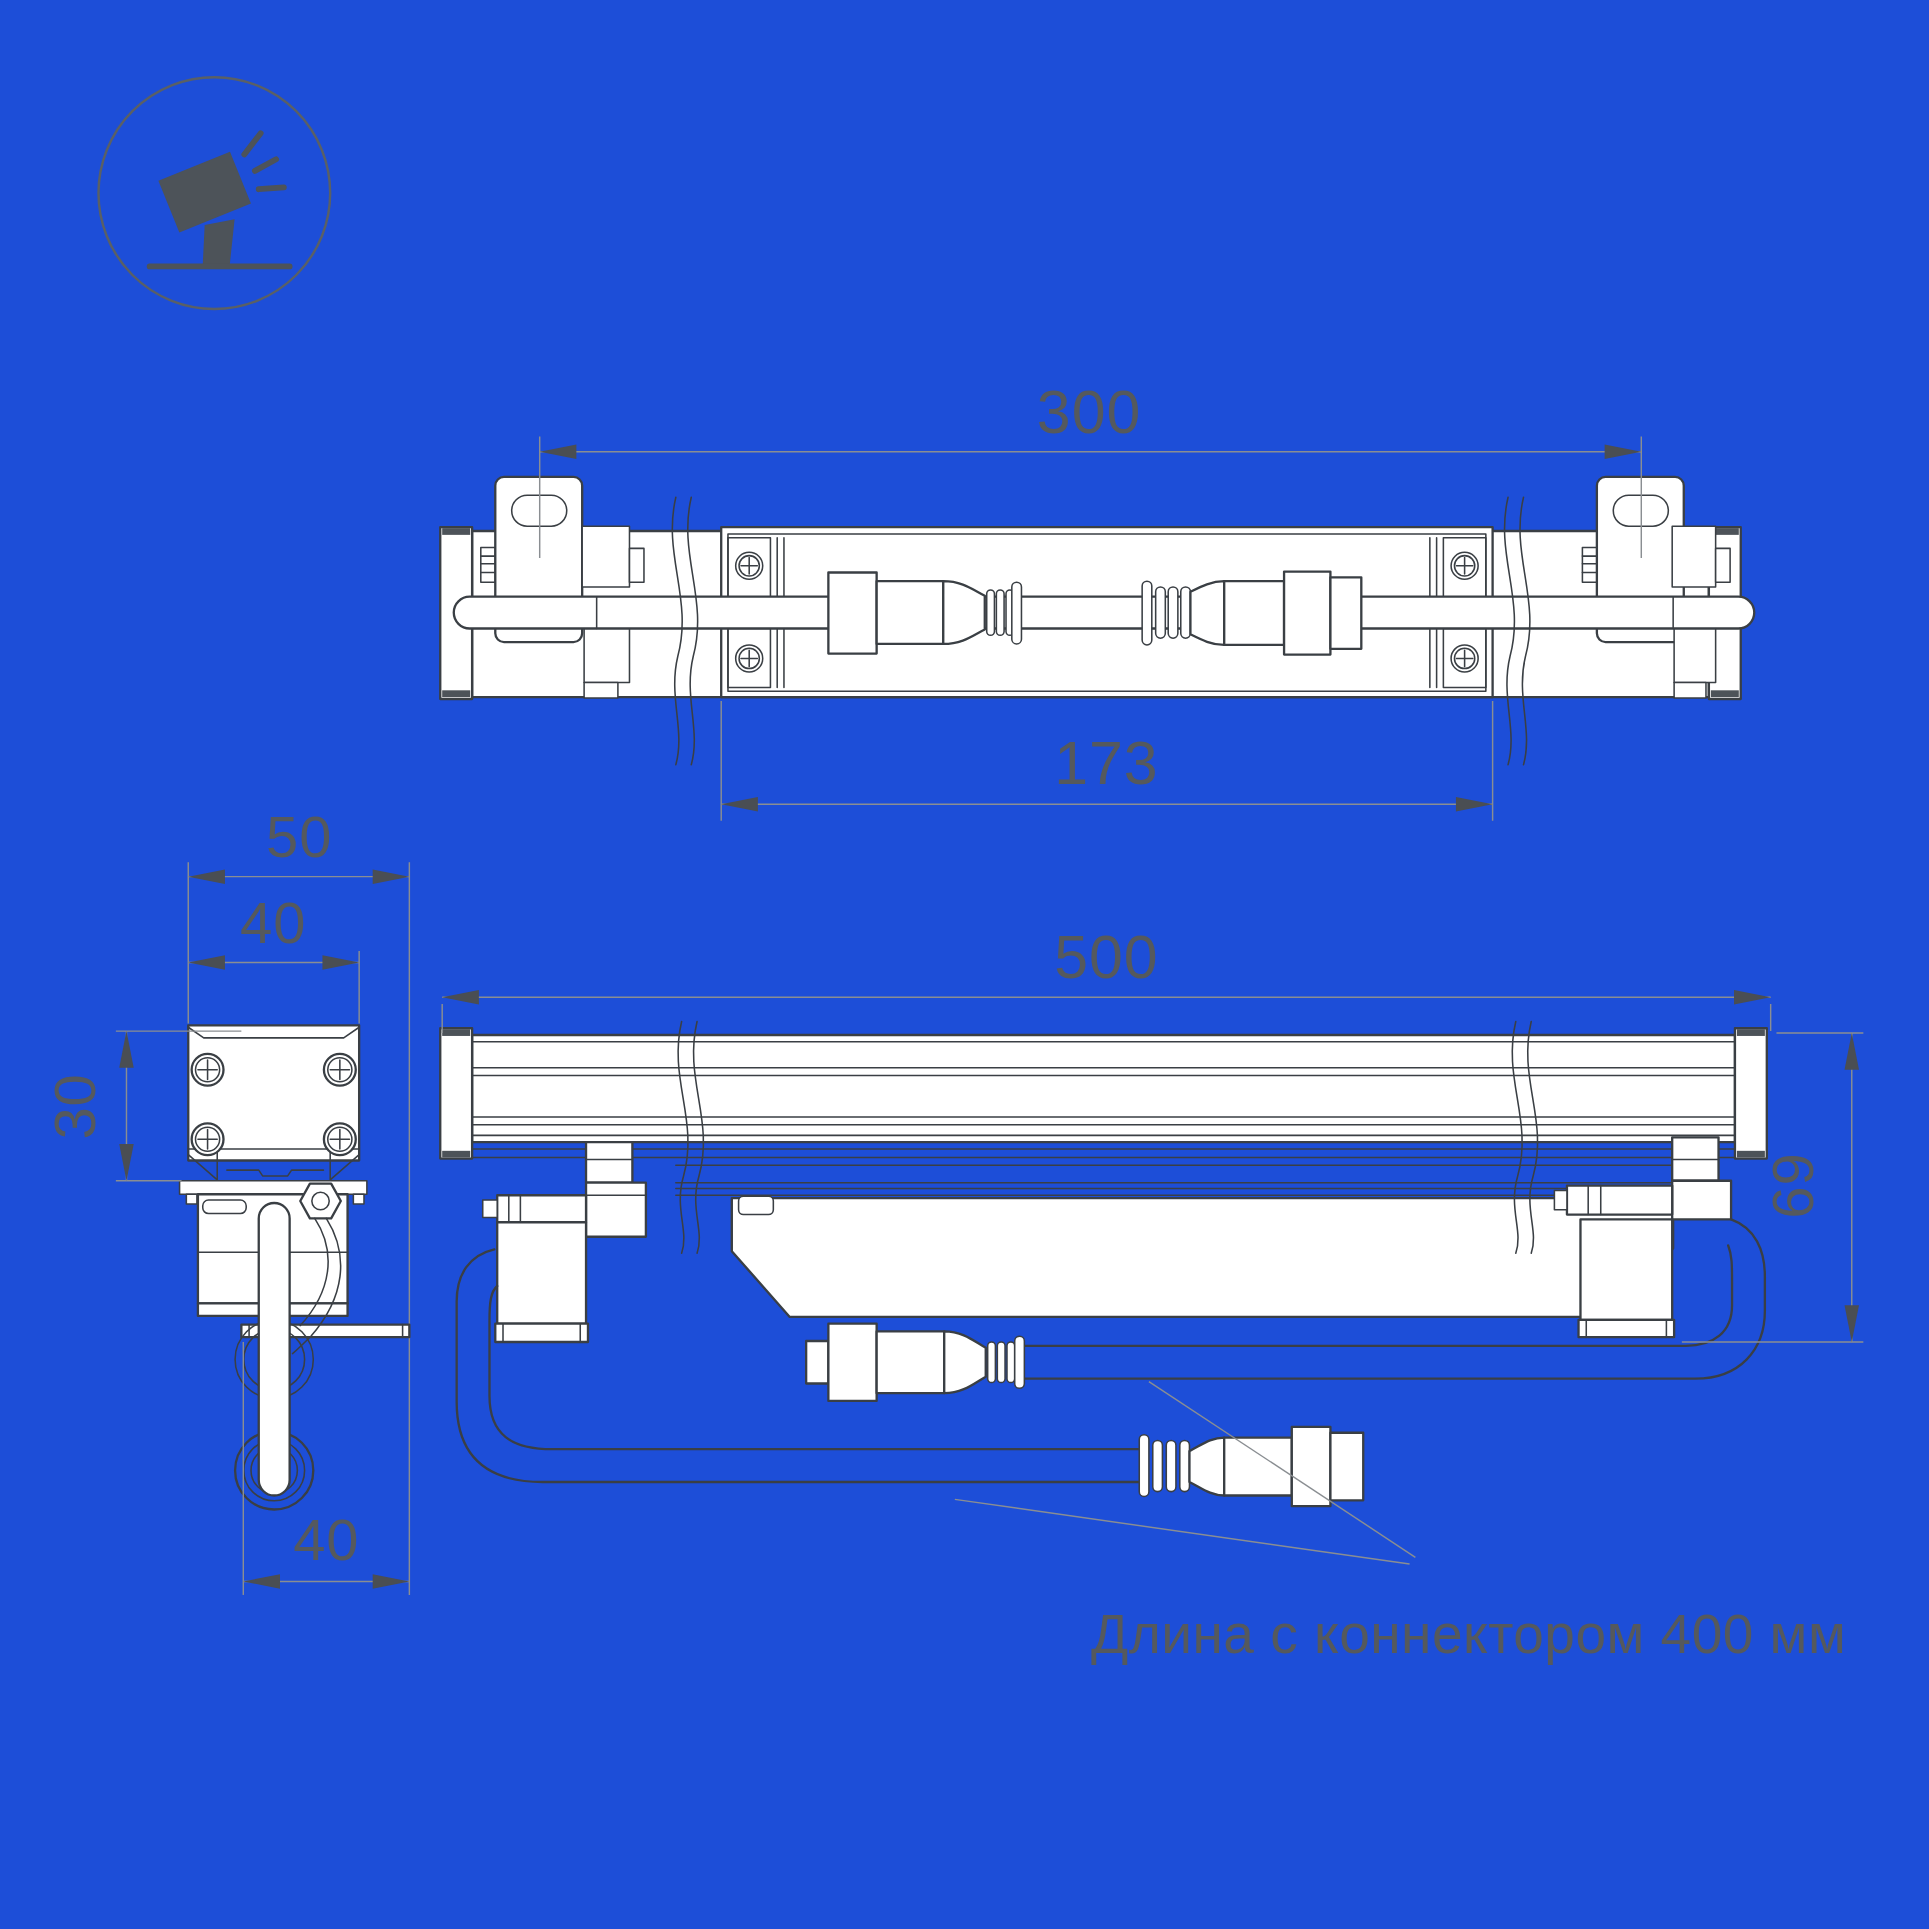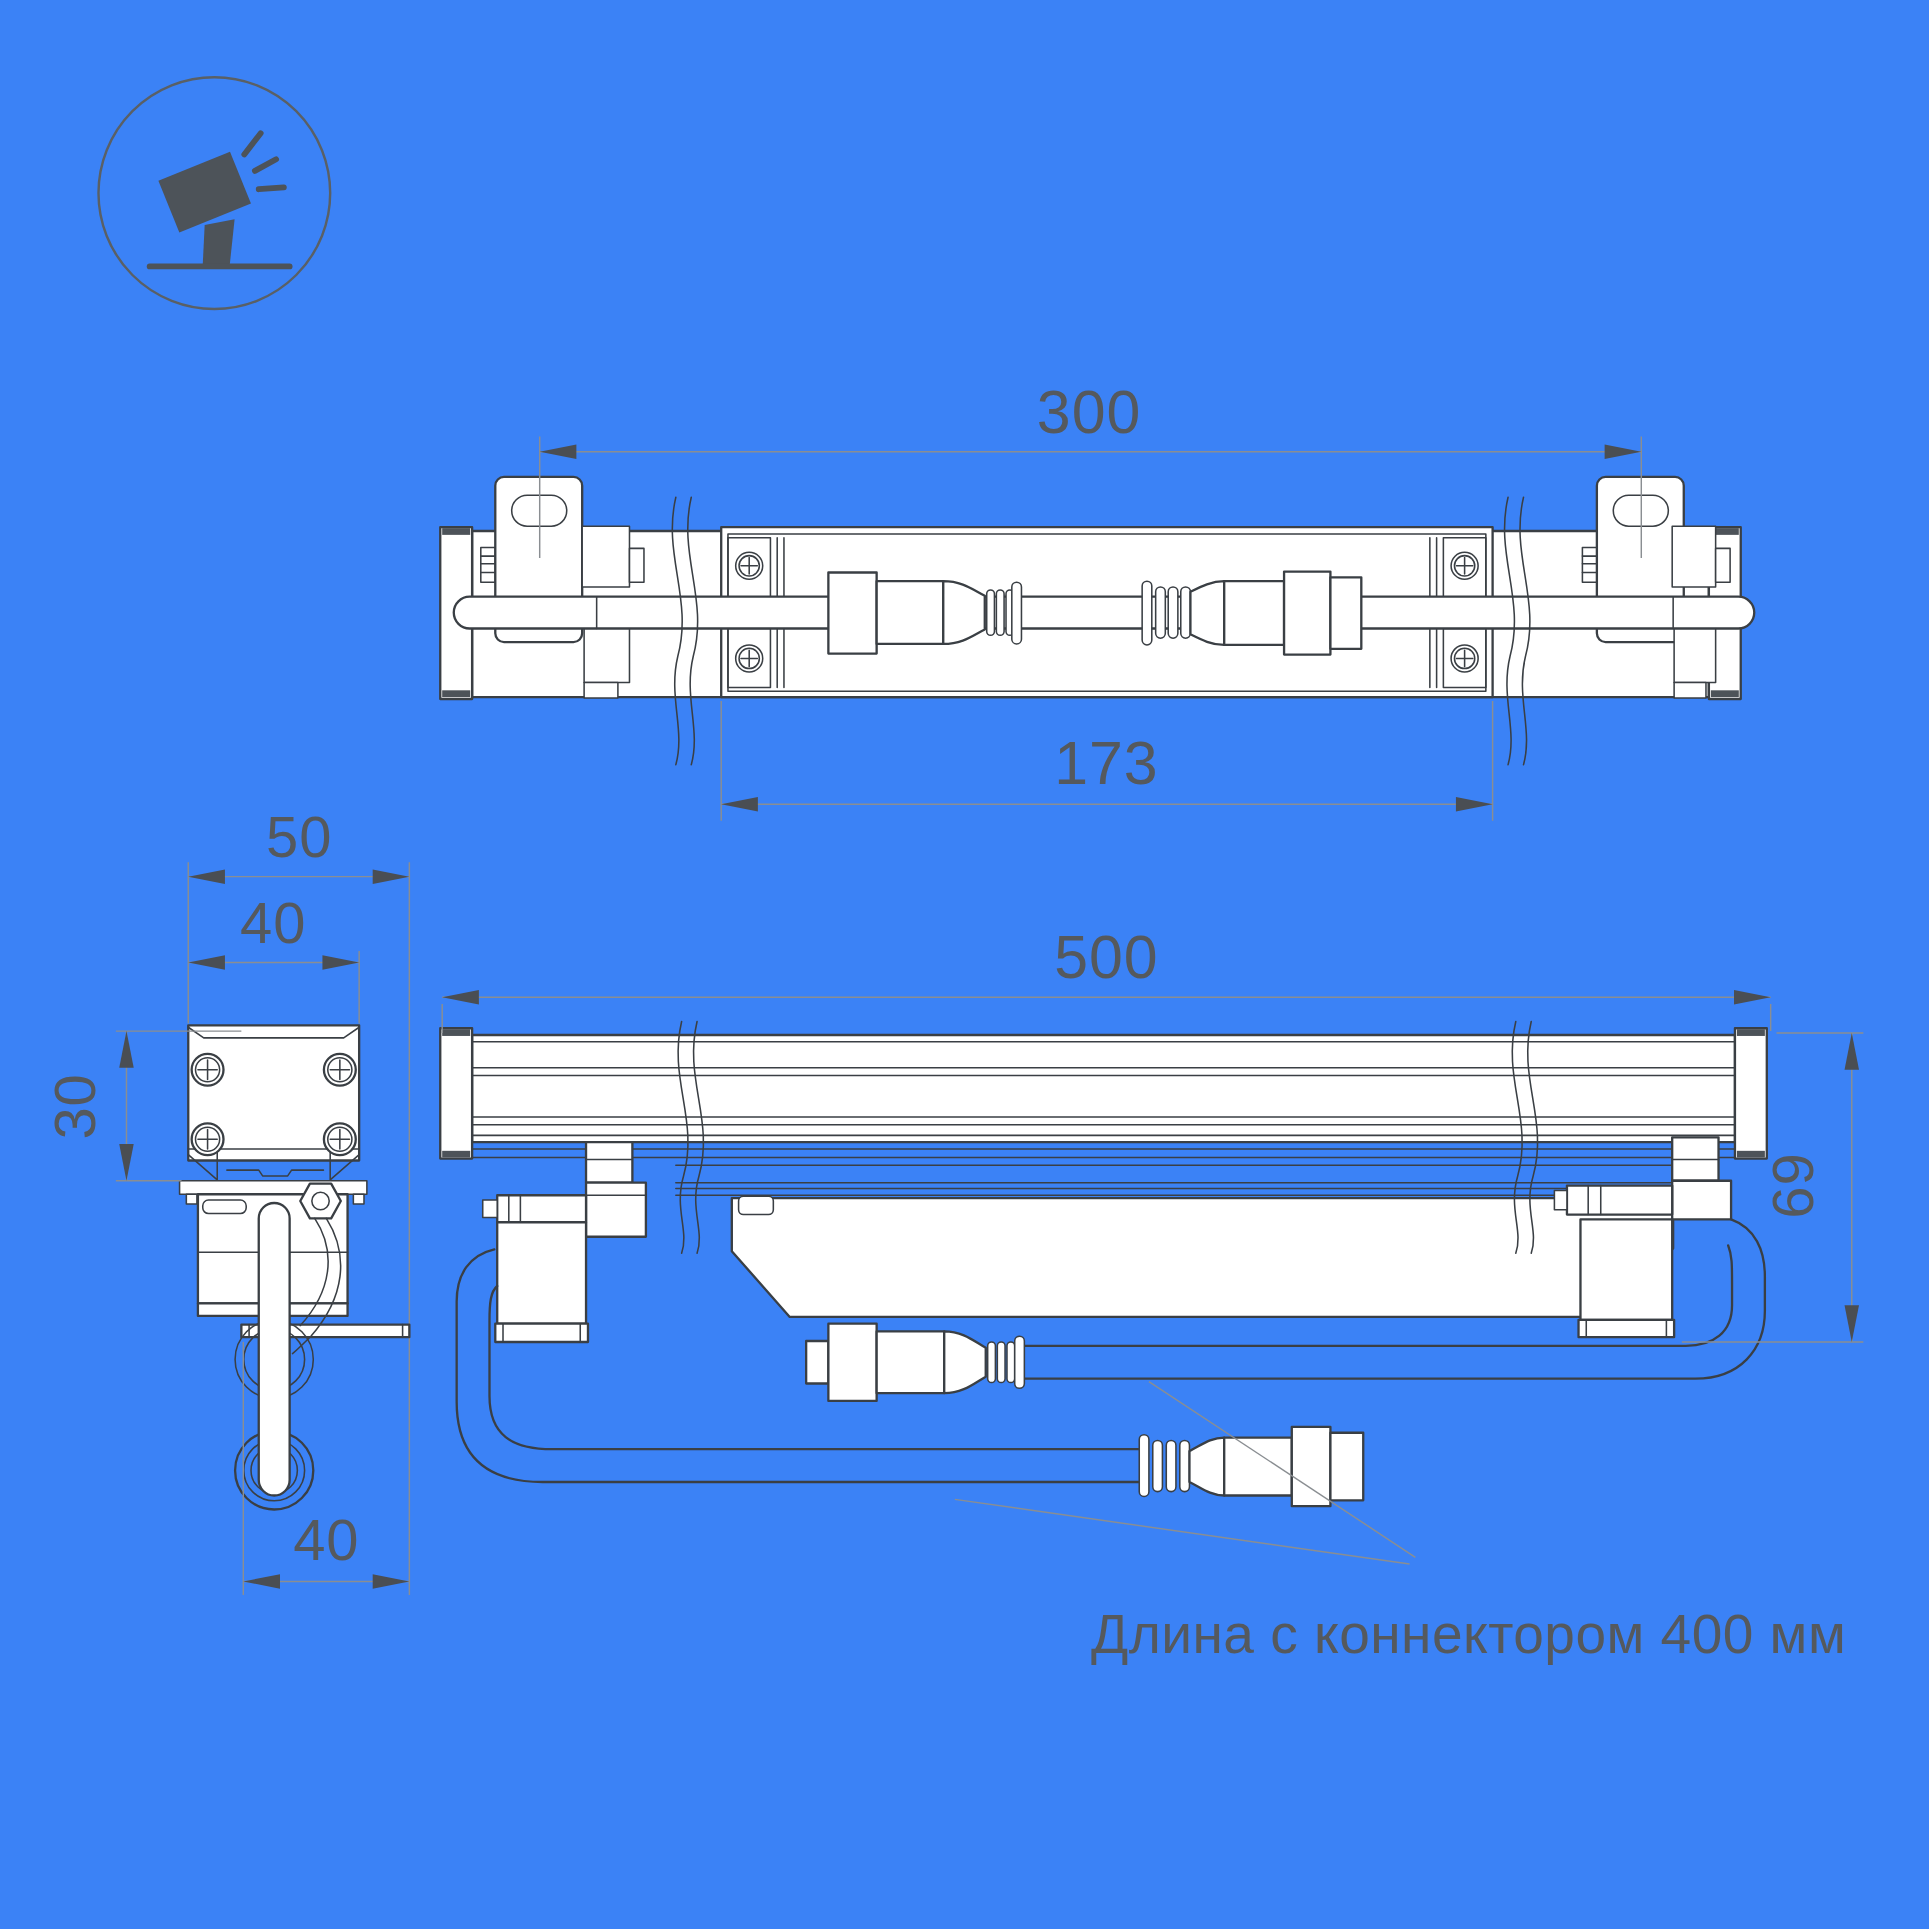--- a/index.html
+++ b/index.html
@@ -1,16 +1,16 @@
 <!DOCTYPE html>
 <html><head>
 <meta charset="utf-8">
 <style>
   html,body{margin:0;padding:0;background:#ffffff;}
-  .stage{width:1929px;height:1929px;position:relative;background:#3b82f6;overflow:hidden;}
+  .stage{width:1929px;height:1929px;position:relative;background:#1d4ed8;overflow:hidden;}
   svg{display:block;}
   .ln{fill:none;stroke:#3a3f44;stroke-width:2.4;stroke-linecap:round;stroke-linejoin:round;}
   .ln2{fill:none;stroke:#3a3f44;stroke-width:1.6;stroke-linecap:round;stroke-linejoin:round;}
   .wh{fill:#ffffff;stroke:#3a3f44;stroke-width:2.4;stroke-linejoin:round;}
   .wh2{fill:#ffffff;stroke:#3a3f44;stroke-width:1.6;stroke-linejoin:round;}
   .dim{fill:none;stroke:#8a8e92;stroke-width:1.5;}
   .arr{fill:#4a4e53;stroke:none;}
   .dark{fill:#4d5359;stroke:none;}
   .txt{fill:#55595d;font-family:"Liberation Sans",sans-serif;font-size:63px;letter-spacing:1px;text-anchor:middle;}
   .txts{fill:#55595d;font-family:"Liberation Sans",sans-serif;font-size:60px;letter-spacing:1px;text-anchor:middle;}

